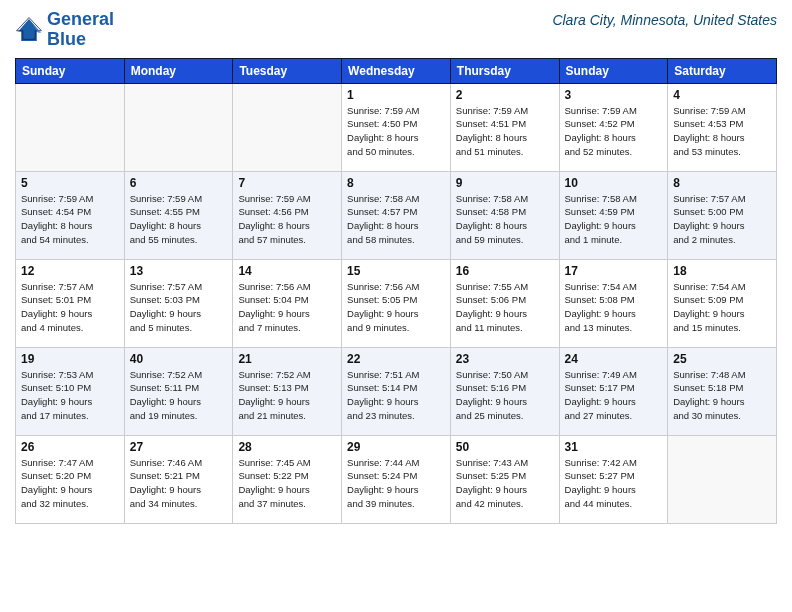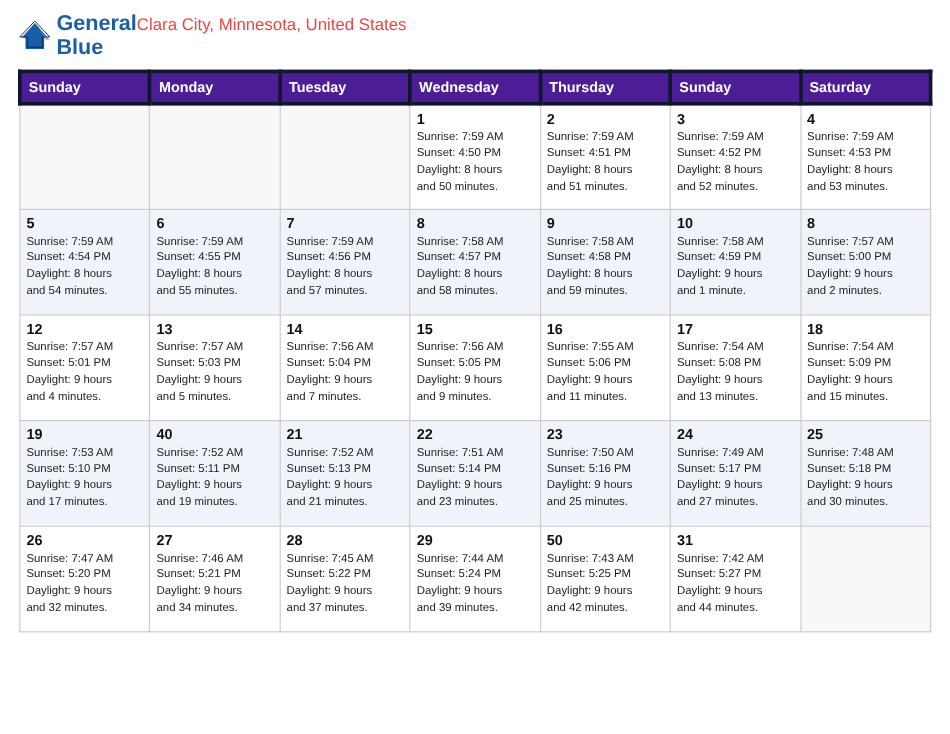--- a/index.html
+++ b/index.html
@@ -11,22 +11,24 @@
       overflow: hidden;
     }
     .page {
       width: 792px;
       height: 612px;
       background: #fff;
       padding: 10px 15px;
     }
     .header {
       display: flex;
+      justify-content: space-between;
       align-items: flex-start;
       margin-bottom: 8px;
+      gap: 28px;
     }
     .logo {
       display: flex;
       align-items: center;
       gap: 4px;
     }
     .logo-text {
       font-size: 18px;
       font-weight: bold;
       color: #1a1a5e;
@@ -42,36 +44,37 @@
     .title-block {
       text-align: right;
     }
     .month-title {
       font-size: 32px;
       font-weight: bold;
       color: #1a1a5e;
     }
     .location-title {
       font-size: 14px;
-      color: #ef4444;
+      color: #0c4a6e;
       margin-top: 2px;
+      font-style: italic;
     }
     .calendar {
       width: 100%;
       border-collapse: collapse;
       border: 1px solid #ccc;
     }
     .calendar th {
-      background-color: #4c1d95;
+      background-color: #1d4ed8;
       color: #fff;
       font-size: 12px;
       font-weight: bold;
       padding: 5px 6px;
       text-align: left;
-      border: 3px solid #0f172a;
+      border: 1px solid #0f172a;
     }
     .calendar td {
       width: calc(100% / 7);
       vertical-align: top;
       border: 1px solid #ccc;
       padding: 4px 5px;
       background: #fff;
       height: 88px;
     }
     .calendar tr:nth-child(even) td {

